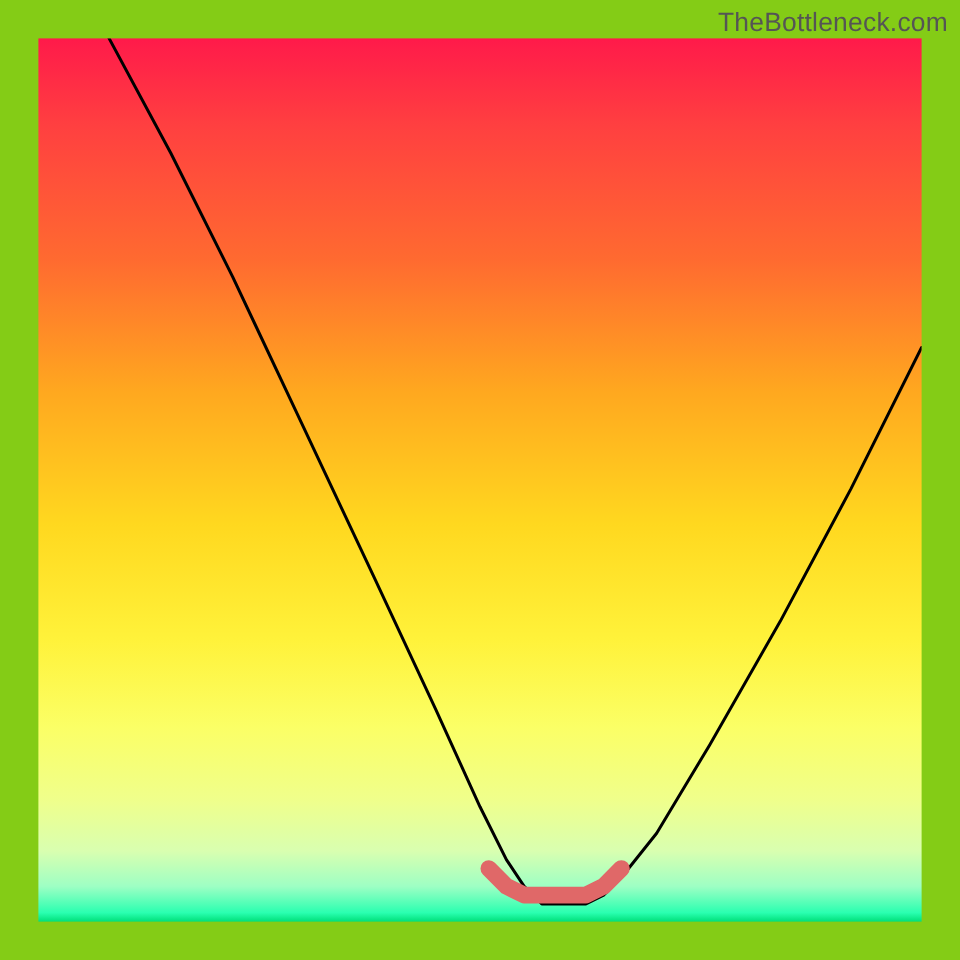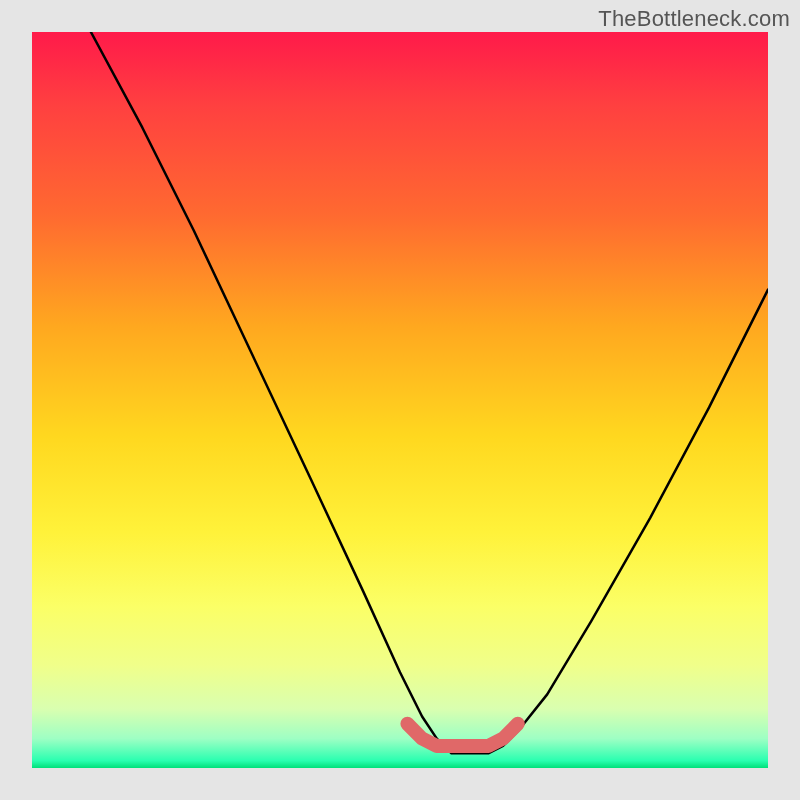--- a/index.html
+++ b/index.html
@@ -8,21 +8,21 @@
     width: 800px;
     height: 800px;
     background: #000;
     overflow: hidden;
     font-family: Arial, Helvetica, sans-serif;
   }
   .frame {
     position: relative;
     width: 800px;
     height: 800px;
-    background: #e5e5e5;
+    background: #84cc16;
   }
   .plot-area {
     position: absolute;
     left: 32px;
     top: 32px;
     width: 736px;
     height: 736px;
     background: linear-gradient(
       to bottom,
       #ff1a4a 0%,

